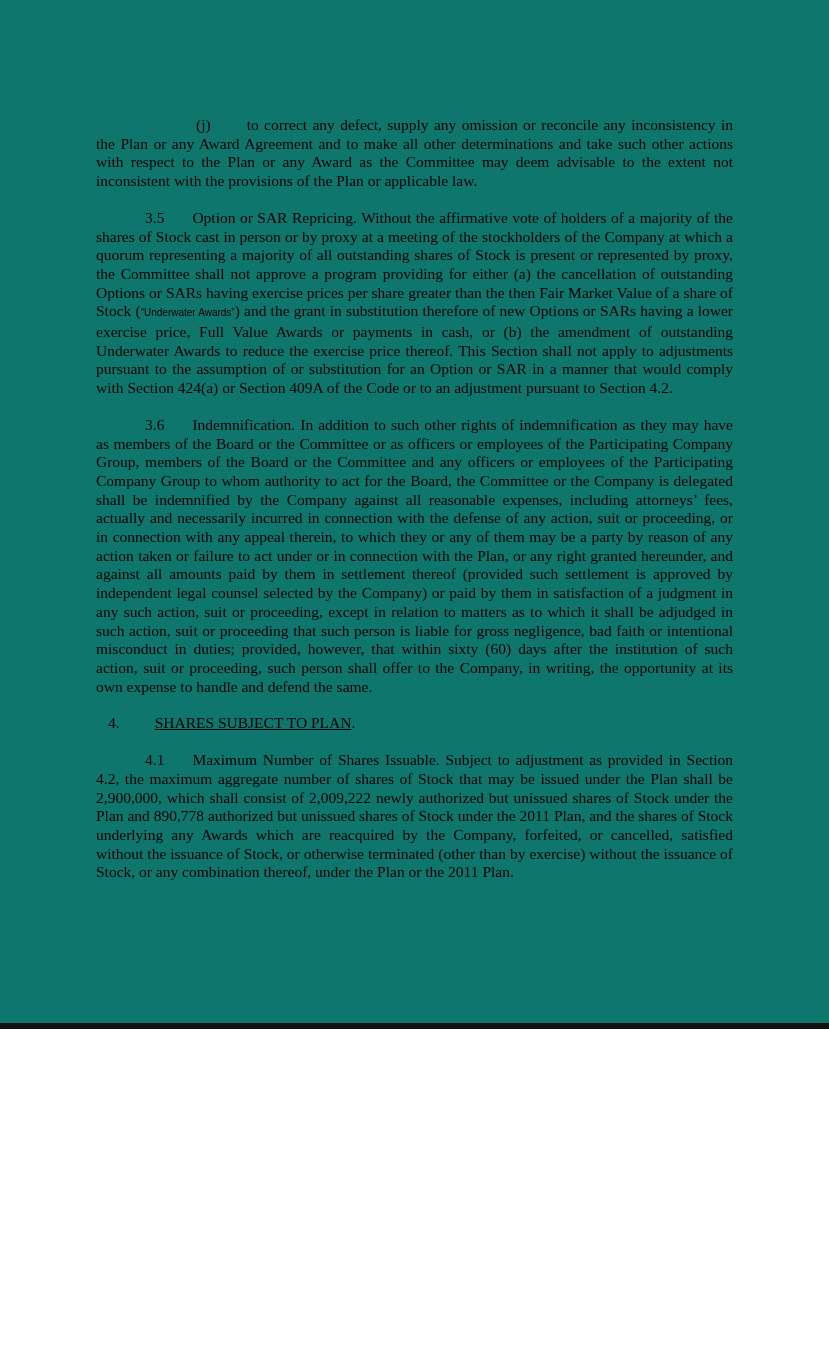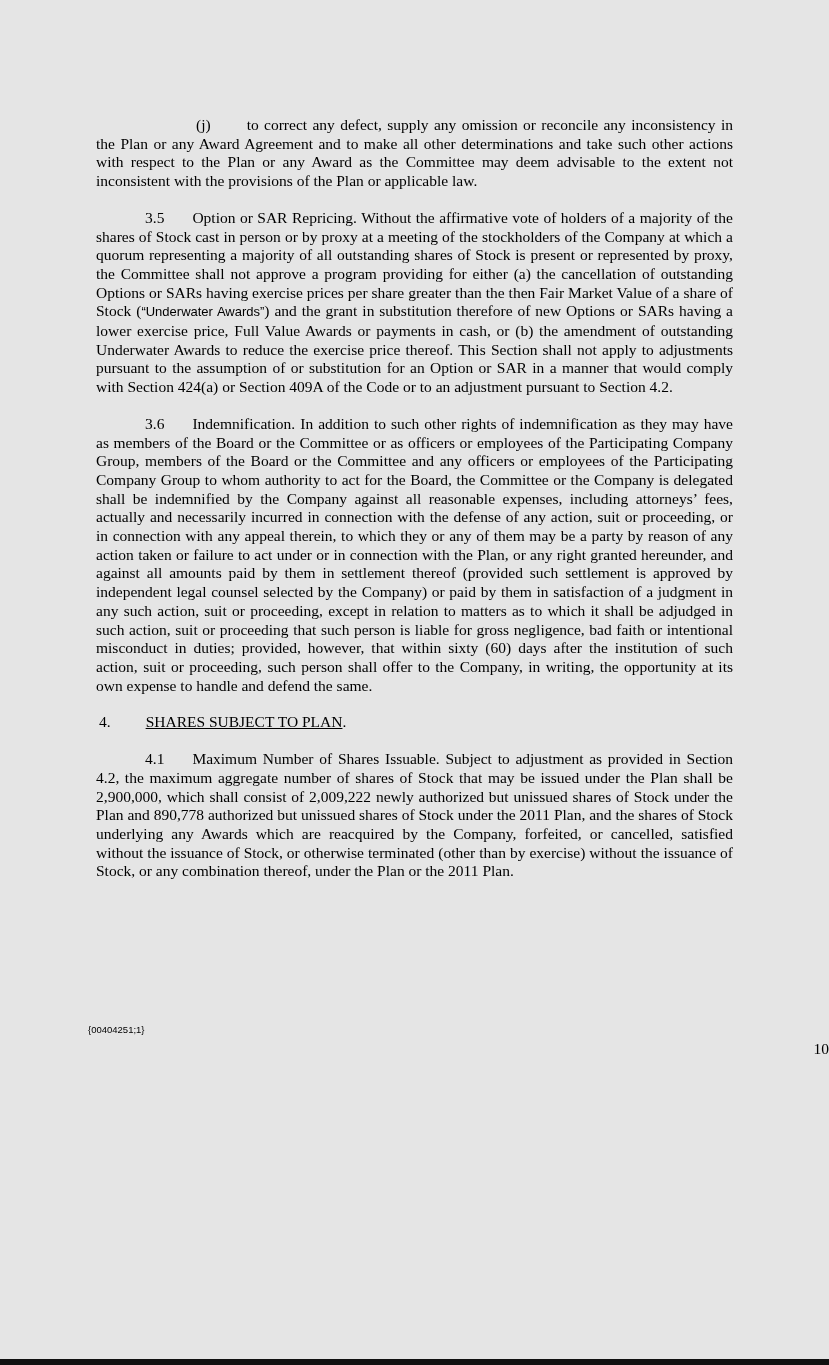--- a/index.html
+++ b/index.html
@@ -3,22 +3,22 @@
 <meta charset="utf-8">
 <style>
   html, body {
     margin: 0;
     padding: 0;
     background: #ffffff;
   }
   .page {
     position: relative;
     width: 829px;
-    height: 1365px;
-    background: #e5e5e5;
+    height: 1029px;
+    background: #0f766e;
     font-family: "Liberation Serif", serif;
     color: #000000;
     overflow: hidden;
   }
   .content {
     position: absolute;
     top: 116px;
     left: 96px;
     width: 637px;
   }
@@ -29,25 +29,25 @@
     margin: 0 0 18px 0;
   }
   .indent-j { text-indent: 100px; }
   .indent-sec { text-indent: 49px; }
   .no-indent { text-indent: 0; }
   .bold { font-weight: normal; }
   .tab-gap-j { display: inline-block; width: 36px; }
   .tab-gap-sec { display: inline-block; width: 28px; }
   .tab-gap-head { display: inline-block; width: 35px; }
   .underline { text-decoration: underline; }
-  .sans-term { font-family: "Liberation Sans", sans-serif; font-size: 13px; }
+  .sans-term { font-family: "Liberation Sans", sans-serif; font-size: 10px; }
   .heading-para {
     font-size: 15.5px;
     line-height: 18.7px;
-    margin: 0 0 18px 3px;
+    margin: 0 0 18px 12px;
     text-align: left;
   }
   .footer-id {
     position: absolute;
     left: 88px;
     top: 1024px;
     font-size: 9.5px;
     font-family: Liberation Sans, sans-serif;
   }
   .page-number {

